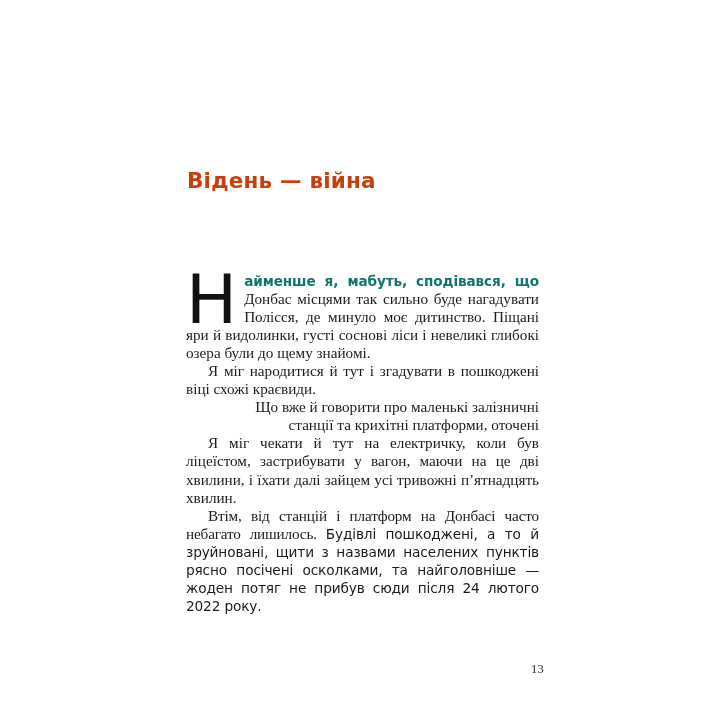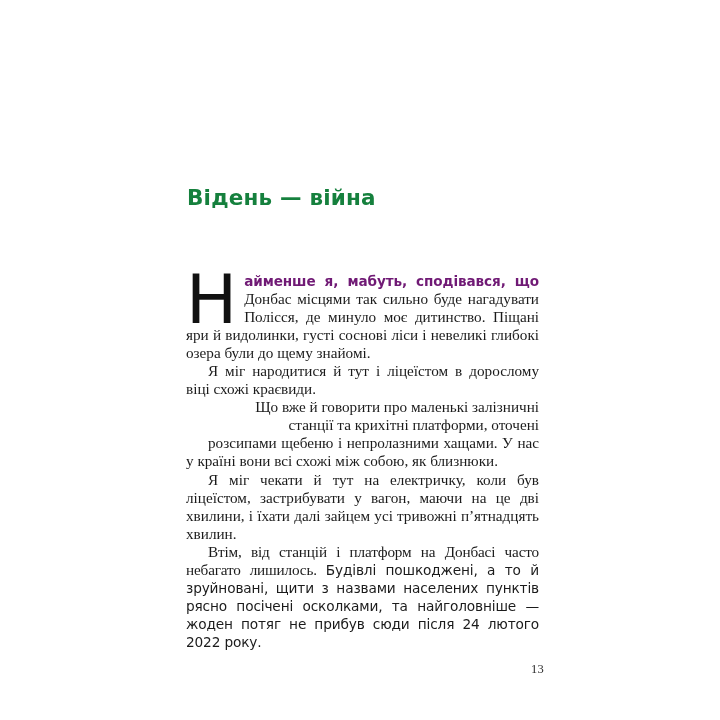--- a/index.html
+++ b/index.html
@@ -19,27 +19,27 @@
     height: 720px;
     background: #ffffff;
     overflow: hidden;
     box-sizing: border-box;
   }
 
   
   #chapter-title {
     position: absolute;
     left: 187px;
-    top: 171px;
+    top: 154px;
     width: 360px;
     font-family: "DejaVu Sans", "Liberation Sans", sans-serif;
     font-weight: 700;
     font-size: 21.5px;
     letter-spacing: 0.2px;
-    color: #15803d;
+    color: #c2410c;
     line-height: 1.2;
     white-space: nowrap;
   }
 
   
   #text-column {
     position: absolute;
     left: 186px;
     top: 272px;
     width: 353px;
@@ -78,21 +78,21 @@
     margin: 2px 7px 0 0;
     -webkit-font-smoothing: antialiased;
   }
 
   
   .leadin {
     font-family: "DejaVu Sans", "Liberation Sans", sans-serif;
     font-weight: 700;
     font-size: 13.6px;
     letter-spacing: -0.1px;
-    color: #701a75;
+    color: #0f766e;
   }
 
   
   .para.sans-drift {
     font-family: "DejaVu Sans", "Liberation Sans", sans-serif;
     font-size: 13.7px;
     letter-spacing: -0.15px;
     line-height: 18.05px;
   }
 
@@ -118,25 +118,24 @@
 <div id="page">
 
   <h1 id="chapter-title">Відень — війна</h1>
 
   <div id="text-column">
 
     <p class="para">
       <span id="dropcap">Н</span><span class="leadin">айменше я, мабуть, сподівався, що </span><span>Донбас місцями так сильно буде нагадувати Полісся, де минуло моє дитинство. Піщані яри й видолинки, густі соснові ліси і невеликі глибокі озера були до щему знайомі.</span>
     </p>
 
-    <p class="para">Я міг народитися й тут і ліцеїстом в дорослому віці схожі краєвиди.</p>
+    <p class="para">Я міг народитися й тут і згадувати в пошкоджені віці схожі краєвиди.</p>
 
     <p class="para ragged">Що вже й говорити про маленькі залізничні станції та крихітні платформи, оточені</p>
 
-    <p class="para">розсипами щебеню і непролазними хащами. У нас у країні вони всі схожі між собою, як близнюки.</p>
 
     <p class="para">Я міг чекати й тут на електричку, коли був ліцеїстом, застрибувати у вагон, маючи на це дві хвилини, і їхати далі зайцем усі тривожні п’ятнадцять хвилин.</p>
 
     <p class="para sans-drift">
       <span class="serif-head">Втім, від станцій і платформ на Донбасі часто небагато лишилось. </span><span>Будівлі пошкоджені, а то й зруйновані, щити з назвами населених пунктів рясно посічені осколками, та найголовніше — жоден потяг не прибув сюди після 24 лютого 2022 року.</span>
     </p>
 
   </div>
 
   <div id="page-number">13</div>

